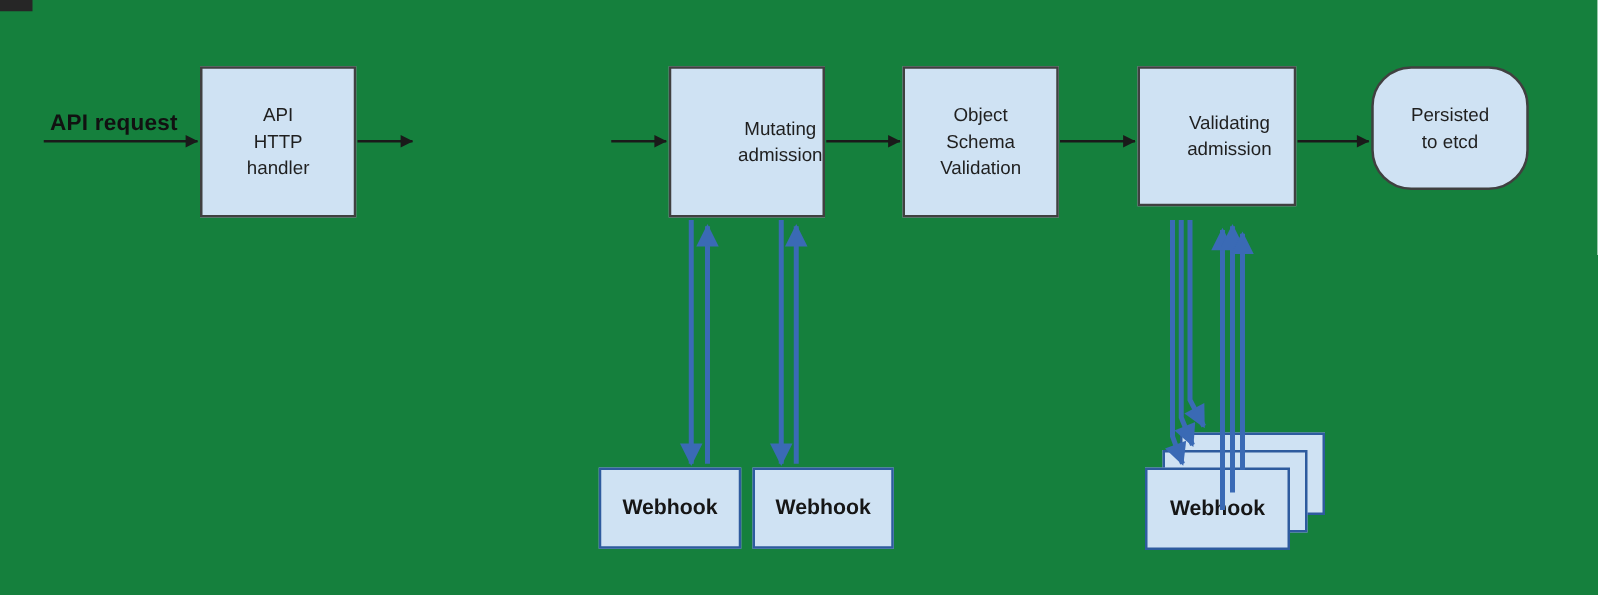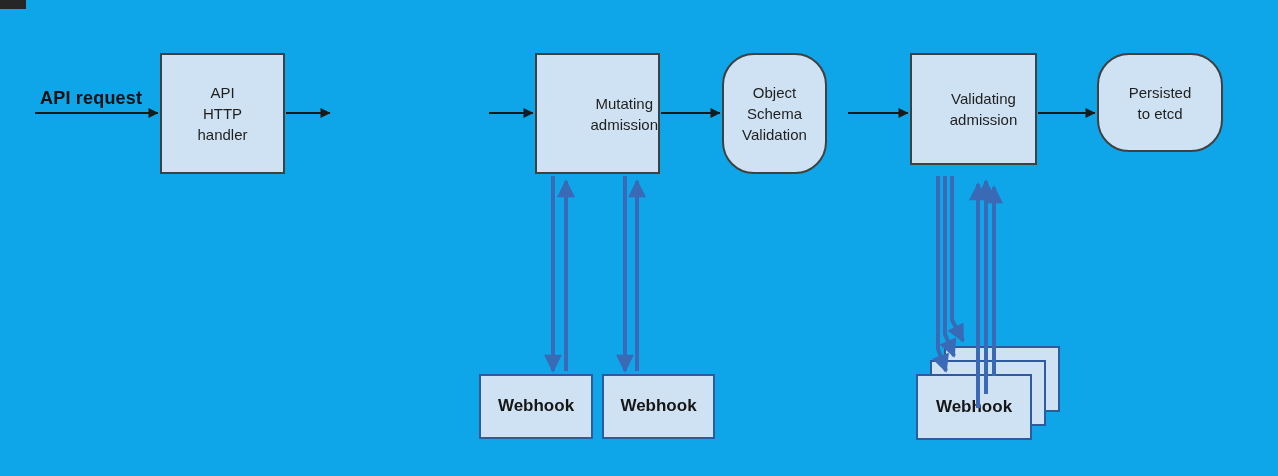--- a/index.html
+++ b/index.html
@@ -1,17 +1,17 @@
 <!DOCTYPE html>
 <html style="--node-fill: #cfe2f3; --node-border: #404040; --webhook-border: #2e5b9e; --flow-arrow: #1a1a1a; --webhook-arrow: #3a6ab5; --text: #1f1f1f;"><head>
 <meta charset="utf-8">
 <style>
   html,body { margin:0; padding:0; background:#ffffff; }
   .canvas {
-    position:relative; width:1278px; height:476px; background:#0ea5e9;
+    position:relative; width:1278px; height:476px; background:#15803d;
     font-family:"Liberation Sans", sans-serif; overflow:hidden;
   }
   .node {
     position:absolute; box-sizing:border-box;
     background:var(--node-fill,#cfe2f3);
     border:2px solid var(--node-border,#404040);
     display:flex; align-items:center; justify-content:center; text-align:center;
   }
   .node-label {
     white-space:pre-line; font-size:15px; line-height:1.4;
@@ -39,21 +39,21 @@
 
   <div class="node" style="left:160px; top:53px; width:125px; height:121px;justify-content:center;">
     <span class="node-label">API
 HTTP
 handler</span>
   </div>
   <div class="node" style="left:535px; top:53px; width:125px; height:121px;justify-content:flex-end;">
     <span class="node-label">Mutating
 admission</span>
   </div>
-  <div class="node" style="left:722px; top:53px; width:105px; height:121px;border-radius:32px;">
+  <div class="node" style="left:722px; top:53px; width:125px; height:121px;">
     <span class="node-label">Object
 Schema
 Validation</span>
   </div>
   <div class="node" style="left:910px; top:53px; width:127px; height:112px;padding-left:20px;">
     <span class="node-label">Validating
 admission</span>
   </div>
   <div class="node" style="left:1097px; top:53px; width:126px; height:99px;border-radius:32px;">
     <span class="node-label">Persisted

